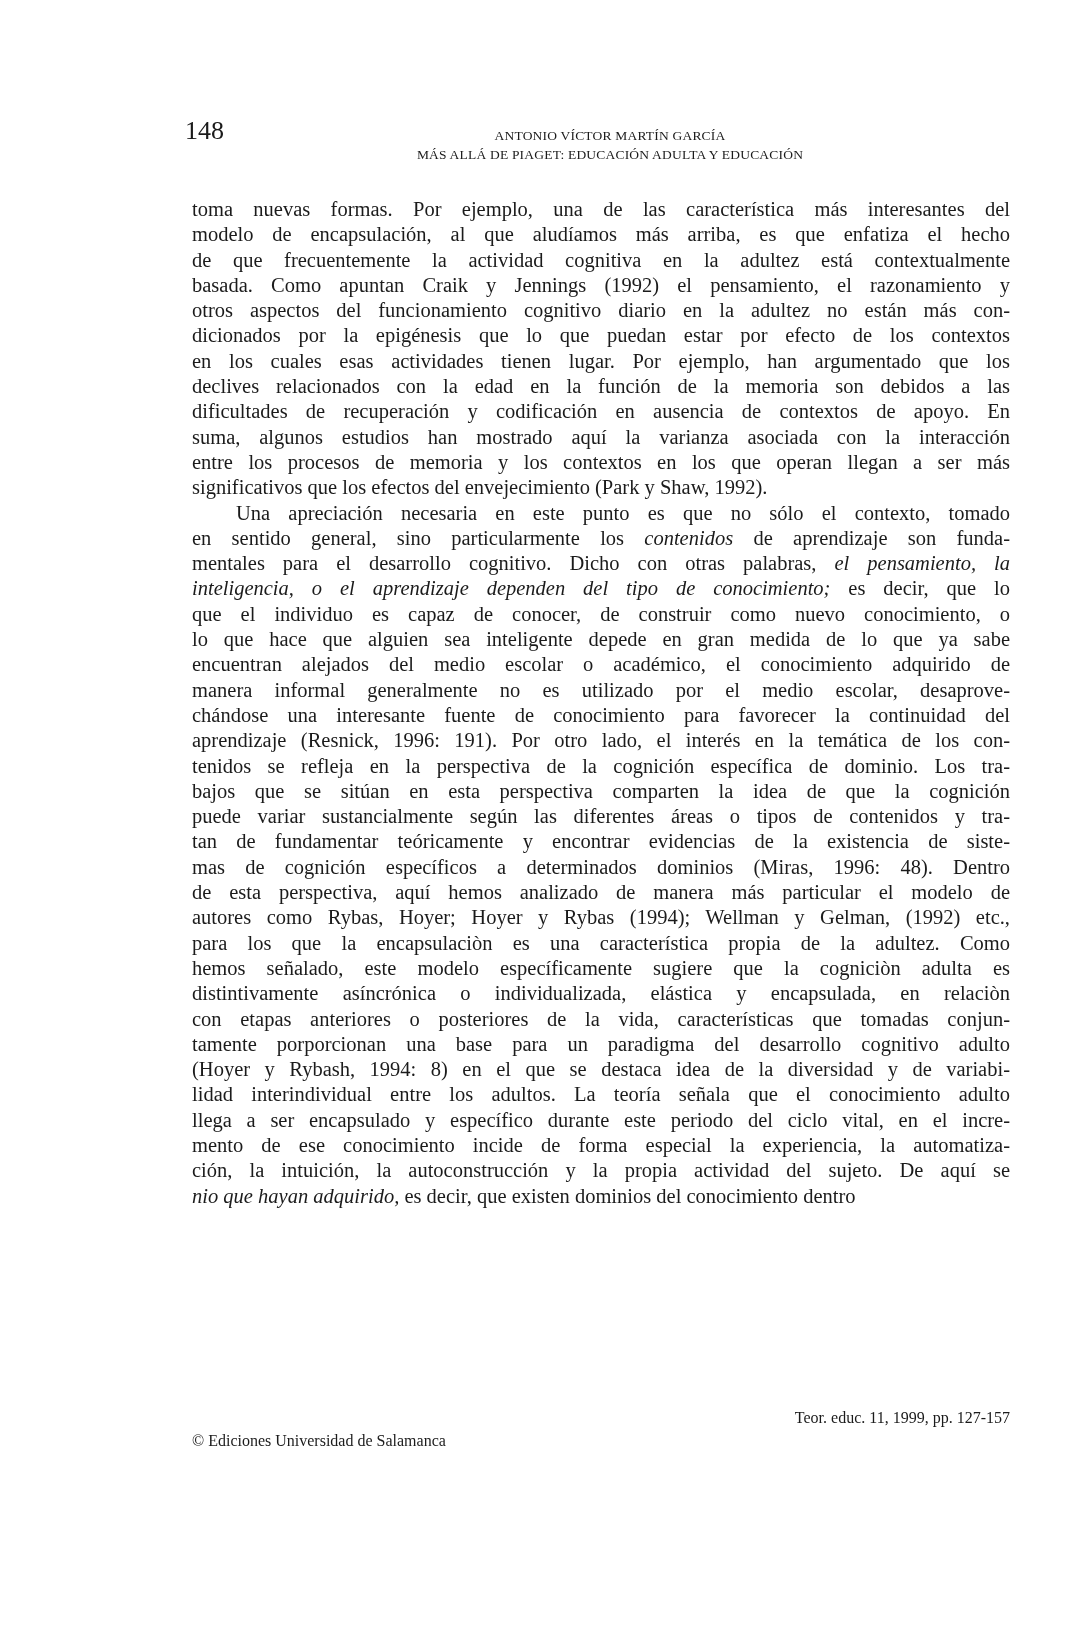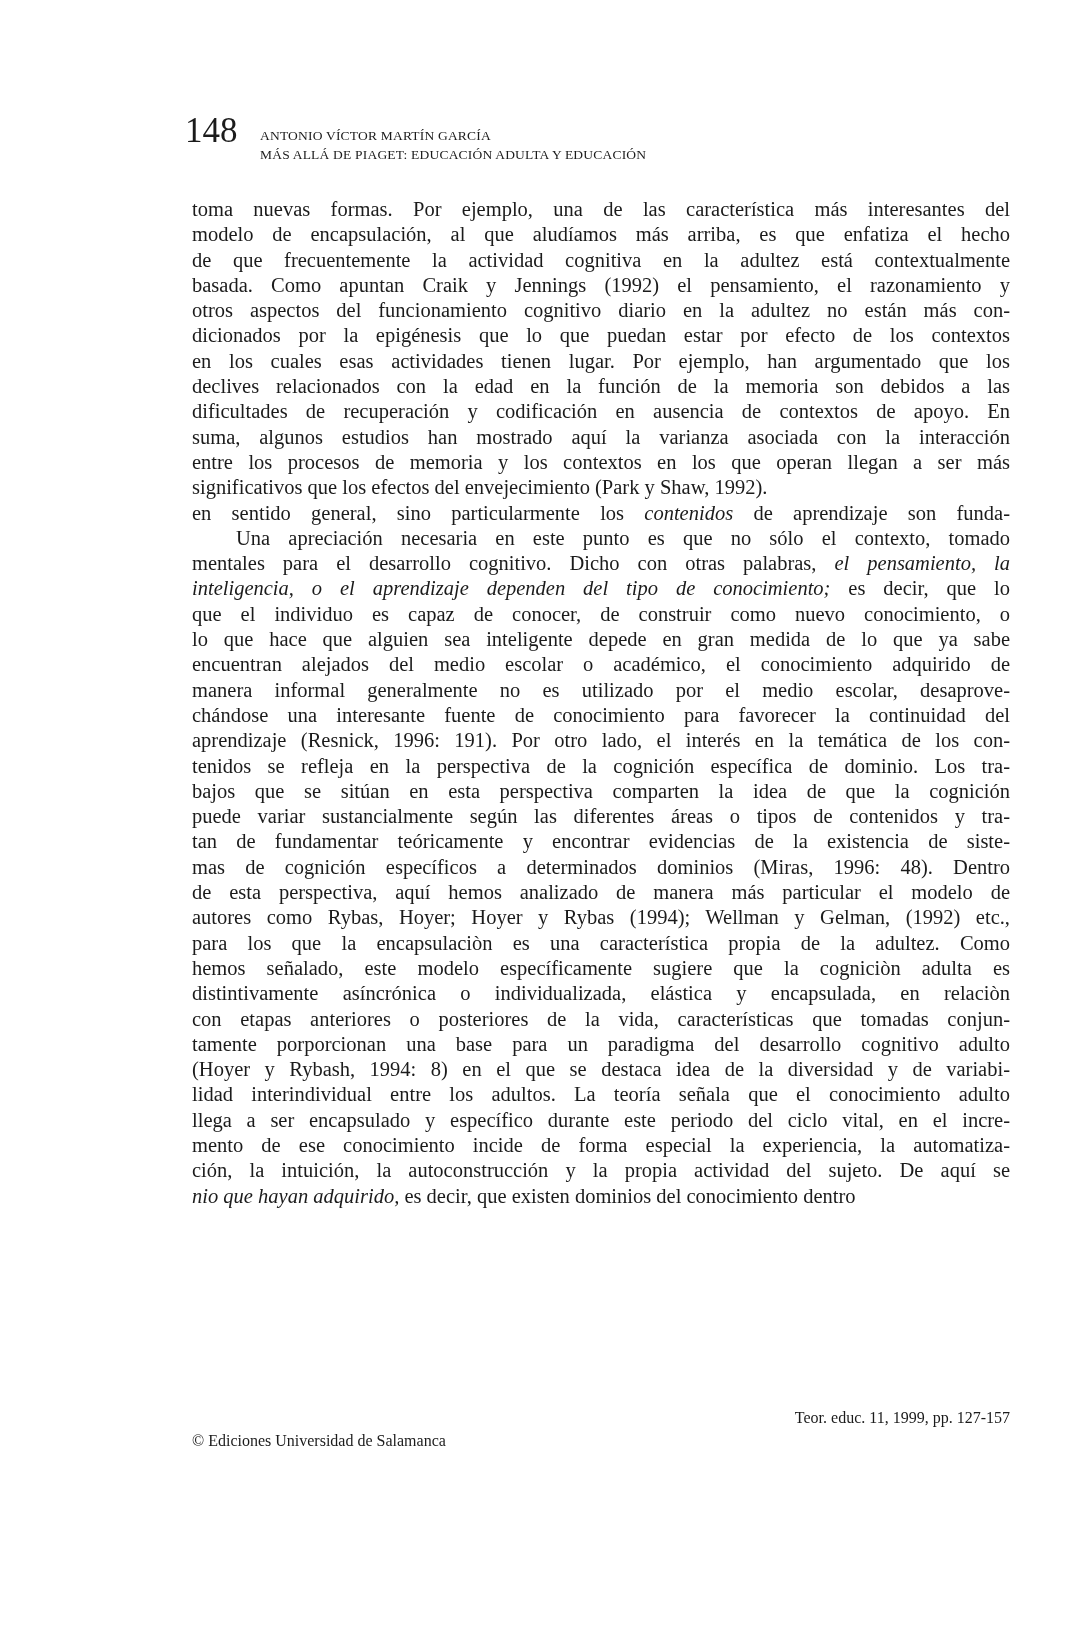--- a/index.html
+++ b/index.html
@@ -2,25 +2,25 @@
 <html><head>
 <meta charset="utf-8">
 <style>
   html, body { margin: 0; padding: 0; background: #ffffff; }
   body {
     width: 1080px; height: 1630px; position: relative; overflow: hidden;
     font-family: "Liberation Serif", "DejaVu Serif", serif; color: #1b1b1b;
   }
   .page-number {
     position: absolute; left: 185px; top: 116px;
-    font-size: 35px; line-height: 30px;
+    font-size: 26px; line-height: 30px;
   }
   .running-head {
     position: absolute; left: 260px; width: 700px; top: 126px;
-    text-align: left; font-size: 13.5px; line-height: 19px;
+    text-align: center; font-size: 13.5px; line-height: 19px;
     letter-spacing: 0.2px;
   }
   .running-head div { white-space: nowrap; }
   .body-text {
     position: absolute; left: 192px; top: 197px; width: 818px;
     font-size: 20.5px; line-height: 25.3px;
   }
   .line {
     display: block; white-space: nowrap; text-align: justify;
     text-align-last: justify; height: 25.3px; font-family: Liberation Serif, serif;
@@ -50,22 +50,22 @@
     <span class="line"><span>de que frecuentemente la actividad cognitiva en la adultez está contextualmente</span></span>
     <span class="line"><span>basada. Como apuntan Craik y Jennings (1992) el pensamiento, el razonamiento y</span></span>
     <span class="line"><span>otros aspectos del funcionamiento cognitivo diario en la adultez no están más con-</span></span>
     <span class="line"><span>dicionados por la epigénesis que lo que puedan estar por efecto de los contextos</span></span>
     <span class="line"><span>en los cuales esas actividades tienen lugar. Por ejemplo, han argumentado que los</span></span>
     <span class="line"><span>declives relacionados con la edad en la función de la memoria son debidos a las</span></span>
     <span class="line"><span>dificultades de recuperación y codificación en ausencia de contextos de apoyo. En</span></span>
     <span class="line"><span>suma, algunos estudios han mostrado aquí la varianza asociada con la interacción</span></span>
     <span class="line"><span>entre los procesos de memoria y los contextos en los que operan llegan a ser más</span></span>
     <span class="line last"><span>significativos que los efectos del envejecimiento (Park y Shaw, 1992).</span></span>
+    <span class="line indent"><span>Una apreciación necesaria en este punto es que no sólo el contexto, tomado</span></span>
     <span class="line"><span>en sentido general, sino particularmente los </span><em>contenidos</em><span> de aprendizaje son funda-</span></span>
-    <span class="line indent"><span>Una apreciación necesaria en este punto es que no sólo el contexto, tomado</span></span>
     <span class="line"><span>mentales para el desarrollo cognitivo. Dicho con otras palabras, </span><em>el pensamiento, la</em></span>
     <span class="line"><em>inteligencia, o el aprendizaje dependen del tipo de conocimiento;</em><span> es decir, que lo</span></span>
     <span class="line"><span>que el individuo es capaz de conocer, de construir como nuevo conocimiento, o</span></span>
     <span class="line"><span>lo que hace que alguien sea inteligente depede en gran medida de lo que ya sabe</span></span>
     <span class="line"><span>encuentran alejados del medio escolar o académico, el conocimiento adquirido de</span></span>
     <span class="line"><span>manera informal generalmente no es utilizado por el medio escolar, desaprove-</span></span>
     <span class="line"><span>chándose una interesante fuente de conocimiento para favorecer la continuidad del</span></span>
     <span class="line"><span>aprendizaje (Resnick, 1996: 191). Por otro lado, el interés en la temática de los con-</span></span>
     <span class="line"><span>tenidos se refleja en la perspectiva de la cognición específica de dominio. Los tra-</span></span>
     <span class="line"><span>bajos que se sitúan en esta perspectiva comparten la idea de que la cognición</span></span>

